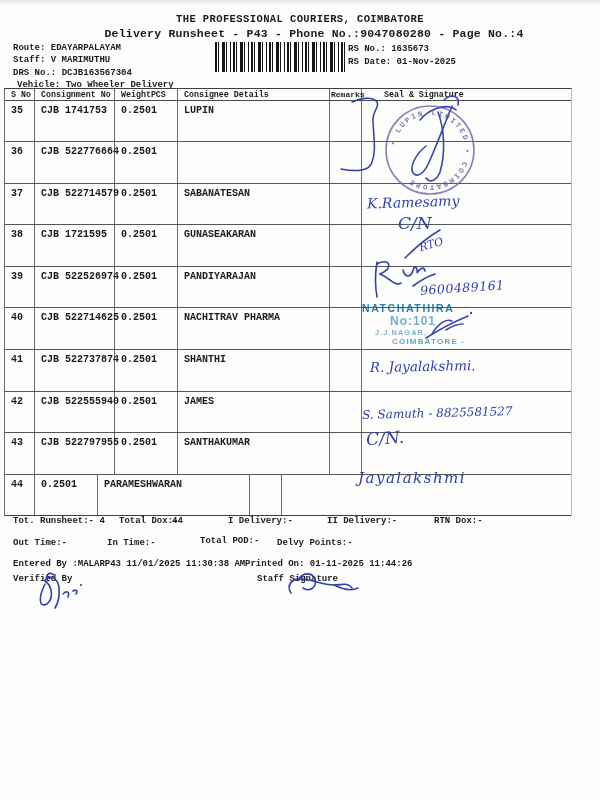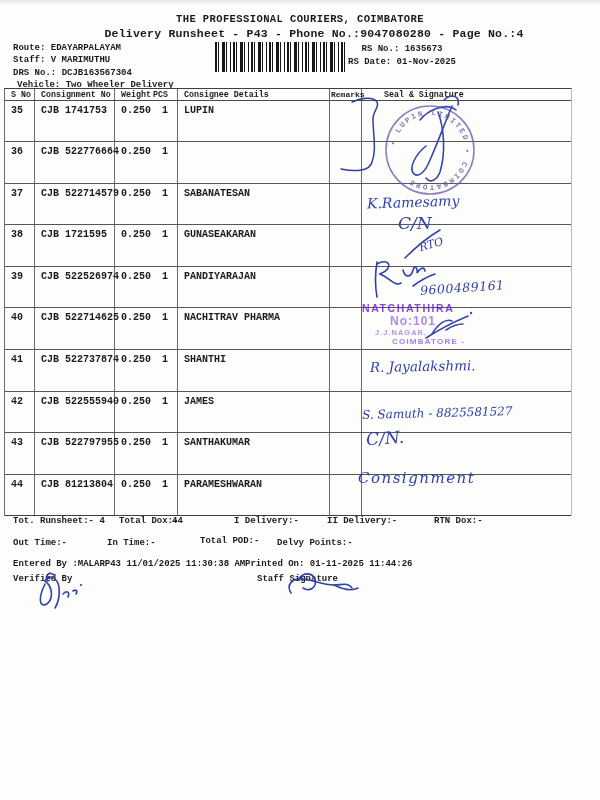--- a/index.html
+++ b/index.html
@@ -20,31 +20,31 @@
     left:215px; top:42px; width:130px; height:30px;
     background:
       repeating-linear-gradient(90deg,#161616 0 2px,rgba(0,0,0,0) 2px 3px,#161616 3px 4px,rgba(0,0,0,0) 4px 7px,#161616 7px 10px,rgba(0,0,0,0) 10px 11px,#161616 11px 12px,rgba(0,0,0,0) 12px 15px,#161616 15px 16px,rgba(0,0,0,0) 16px 18px);
   }
 
   
   .dtable { left:4px; top:88px; width:566px; border-top:1.4px solid #3f3f3f; border-left:1px solid #6a6a6a; border-right:1px solid #bdbdb8; }
   .thead  { display:flex; height:10.5px; border-bottom:1px solid #4a4a4a; }
   .trow   { display:flex; height:40.6px; border-bottom:1px solid #565656; }
   .c  { box-sizing:border-box; border-right:1px solid #6a6a6a; padding:2px 0 0 6px; overflow:visible; white-space:nowrap; }
-  .c1 { width:30px; } .c2 { width:80px; } .c3 { width:63px; display:flex; justify-content:space-between; padding-right:9px;font-family:Liberation Mono, monospace; }
+  .c1 { width:30px; } .c2 { width:80px; } .c3 { width:63px; display:flex; padding-right:9px;font-family:Liberation Mono, monospace; }
   .c4 { width:152px; } .c5 { width:32px; padding-left:1px; } .c6 { flex:1; border-right:none; padding-left:22px; }
   .thead .c { font-size:8.3px; font-weight:700; padding-top:1px; }
   .thead .c5 { font-size:8px; }
   .trow  .c { font-size:10px; font-weight:700; padding-top:4px; }
 
   .sum { font-size:9px; font-weight:700; white-space:pre; }
 
   
   .hw { position:absolute; font-family:"DejaVu Serif", serif; font-style:italic; color:#2e3fae; white-space:pre; }
-  .stamp-pink { left:362px; top:302px; width:180px; color:#6d28d9; font-family:"Liberation Sans", sans-serif; font-weight:700; filter:blur(.35px); }
+  .stamp-pink { left:362px; top:302px; width:180px; color:#0369a1; font-family:"Liberation Sans", sans-serif; font-weight:700; filter:blur(.35px); }
   .sp1 { font-size:10.5px; letter-spacing:1.6px; opacity:.85; }
   .sp2 { font-size:12px; margin-left:28px; opacity:.55; letter-spacing:1px; }
   .sp3 { font-size:7.5px; margin-left:13px; opacity:.5; letter-spacing:1px; }
   .sp4 { font-size:8px;  margin-left:30px; opacity:.6; letter-spacing:1.2px; }
 
   .ink-overlay { left:0; top:0; width:600px; height:800px; pointer-events:none; }
   .edge-smudge { left:0; top:0; width:600px; height:5px;
     background:linear-gradient(180deg, rgba(120,120,118,.18), rgba(0,0,0,0)); }
 </style>
 </head>
@@ -59,21 +59,21 @@
 
   <div class="abs" style="left:13px; top:43px;">
     <div class="info-line"><span>Route:</span> <span>EDAYARPALAYAM</span></div>
     <div class="info-line"><span>Staff:</span> <span>V MARIMUTHU</span></div>
     <div class="info-line" style="margin-top:2px;"><span>DRS No.:</span> <span>DCJB163567304</span></div>
     <div class="info-line" style="margin-left:4px;"><span>Vehicle:</span> <span>Two Wheeler Delivery</span></div>
   </div>
 
   <div class="abs barcode"></div>
 
-  <div class="abs" style="left:348px; top:43px;text-align:center;">
+  <div class="abs" style="left:348px; top:43px;">
     <div class="rs-line">RS No.: 1635673</div>
     <div class="rs-line">RS Date: 01-Nov-2025</div>
   </div>
 
   <div class="abs dtable">
     <div class="thead">
       <div class="c c1">S No</div>
       <div class="c c2">Consignment No</div>
       <div class="c c3">
           <span>Weight</span>
@@ -178,21 +178,20 @@
       <div class="c c3">
           <span>0.250</span>
           <span>1</span>
         </div>
       <div class="c c4">SANTHAKUMAR</div>
       <div class="c c5"></div>
       <div class="c c6"></div>
     </div>
     <div class="trow" style="border-bottom:1.2px solid #3f3f3f;">
       <div class="c c1">44</div>
-      <div class="c c2">CJB 81213804</div>
       <div class="c c3">
           <span>0.250</span>
           <span>1</span>
         </div>
       <div class="c c4">PARAMESHWARAN</div>
       <div class="c c5"></div>
       <div class="c c6"></div>
     </div>
   </div>
 
@@ -203,26 +202,26 @@
     <div class="sp4">COIMBATORE -</div>
   </div>
 
   <div class="hw" style="left:367px; top:194px; font-size:14px; transform:rotate(-2deg);">K.Ramesamy</div>
   <div class="hw" style="left:398px; top:213px; font-size:17px;">C/N</div>
   <div class="hw" style="left:419px; top:238px; font-size:11px; transform:rotate(-16deg);">RTO</div>
   <div class="hw" style="left:420px; top:280px; font-size:12.5px; transform:rotate(-4deg); letter-spacing:.5px;">9600489161</div>
   <div class="hw" style="left:370px; top:358px; font-size:13.5px; transform:rotate(-1deg);">R. Jayalakshmi.</div>
   <div class="hw" style="left:362px; top:406px; font-size:12px; transform:rotate(-1.5deg);">S. Samuth - 8825581527</div>
   <div class="hw" style="left:366px; top:428px; font-size:17px; transform:rotate(-4deg);">C/N.</div>
-  <div class="hw" style="left:358px; top:469px; font-size:15px; letter-spacing:1.5px;">Consignment</div>
+  <div class="hw" style="left:358px; top:469px; font-size:15px; letter-spacing:1.5px;">Jayalakshmi</div>
 
   <div class="abs sum" style="left:13px;  top:516px;">Tot. Runsheet:- 4</div>
   <div class="abs sum" style="left:119px; top:516px;">Total Dox:-</div>
   <div class="abs sum" style="left:172px; top:516px;">44</div>
-  <div class="abs sum" style="left:234px; top:516px;">I Delivery:-</div>
+  <div class="abs sum" style="left:228px; top:516px;">I Delivery:-</div>
   <div class="abs sum" style="left:327px; top:516px;">II Delivery:-</div>
   <div class="abs sum" style="left:434px; top:516px;">RTN Dox:-</div>
 
   <div class="abs sum" style="left:13px;  top:538px;">Out Time:-</div>
   <div class="abs sum" style="left:107px; top:538px;">In Time:-</div>
   <div class="abs sum" style="left:200px; top:536px;">Total POD:-</div>
   <div class="abs sum" style="left:277px; top:538px;">Delvy Points:-</div>
 
   <div class="abs sum" style="left:13px;  top:559px;">Entered By :MALARP43 11/01/2025 11:30:38 AM</div>
   <div class="abs sum" style="left:245px; top:559px;">Printed On: 01-11-2025 11:44:26</div>

